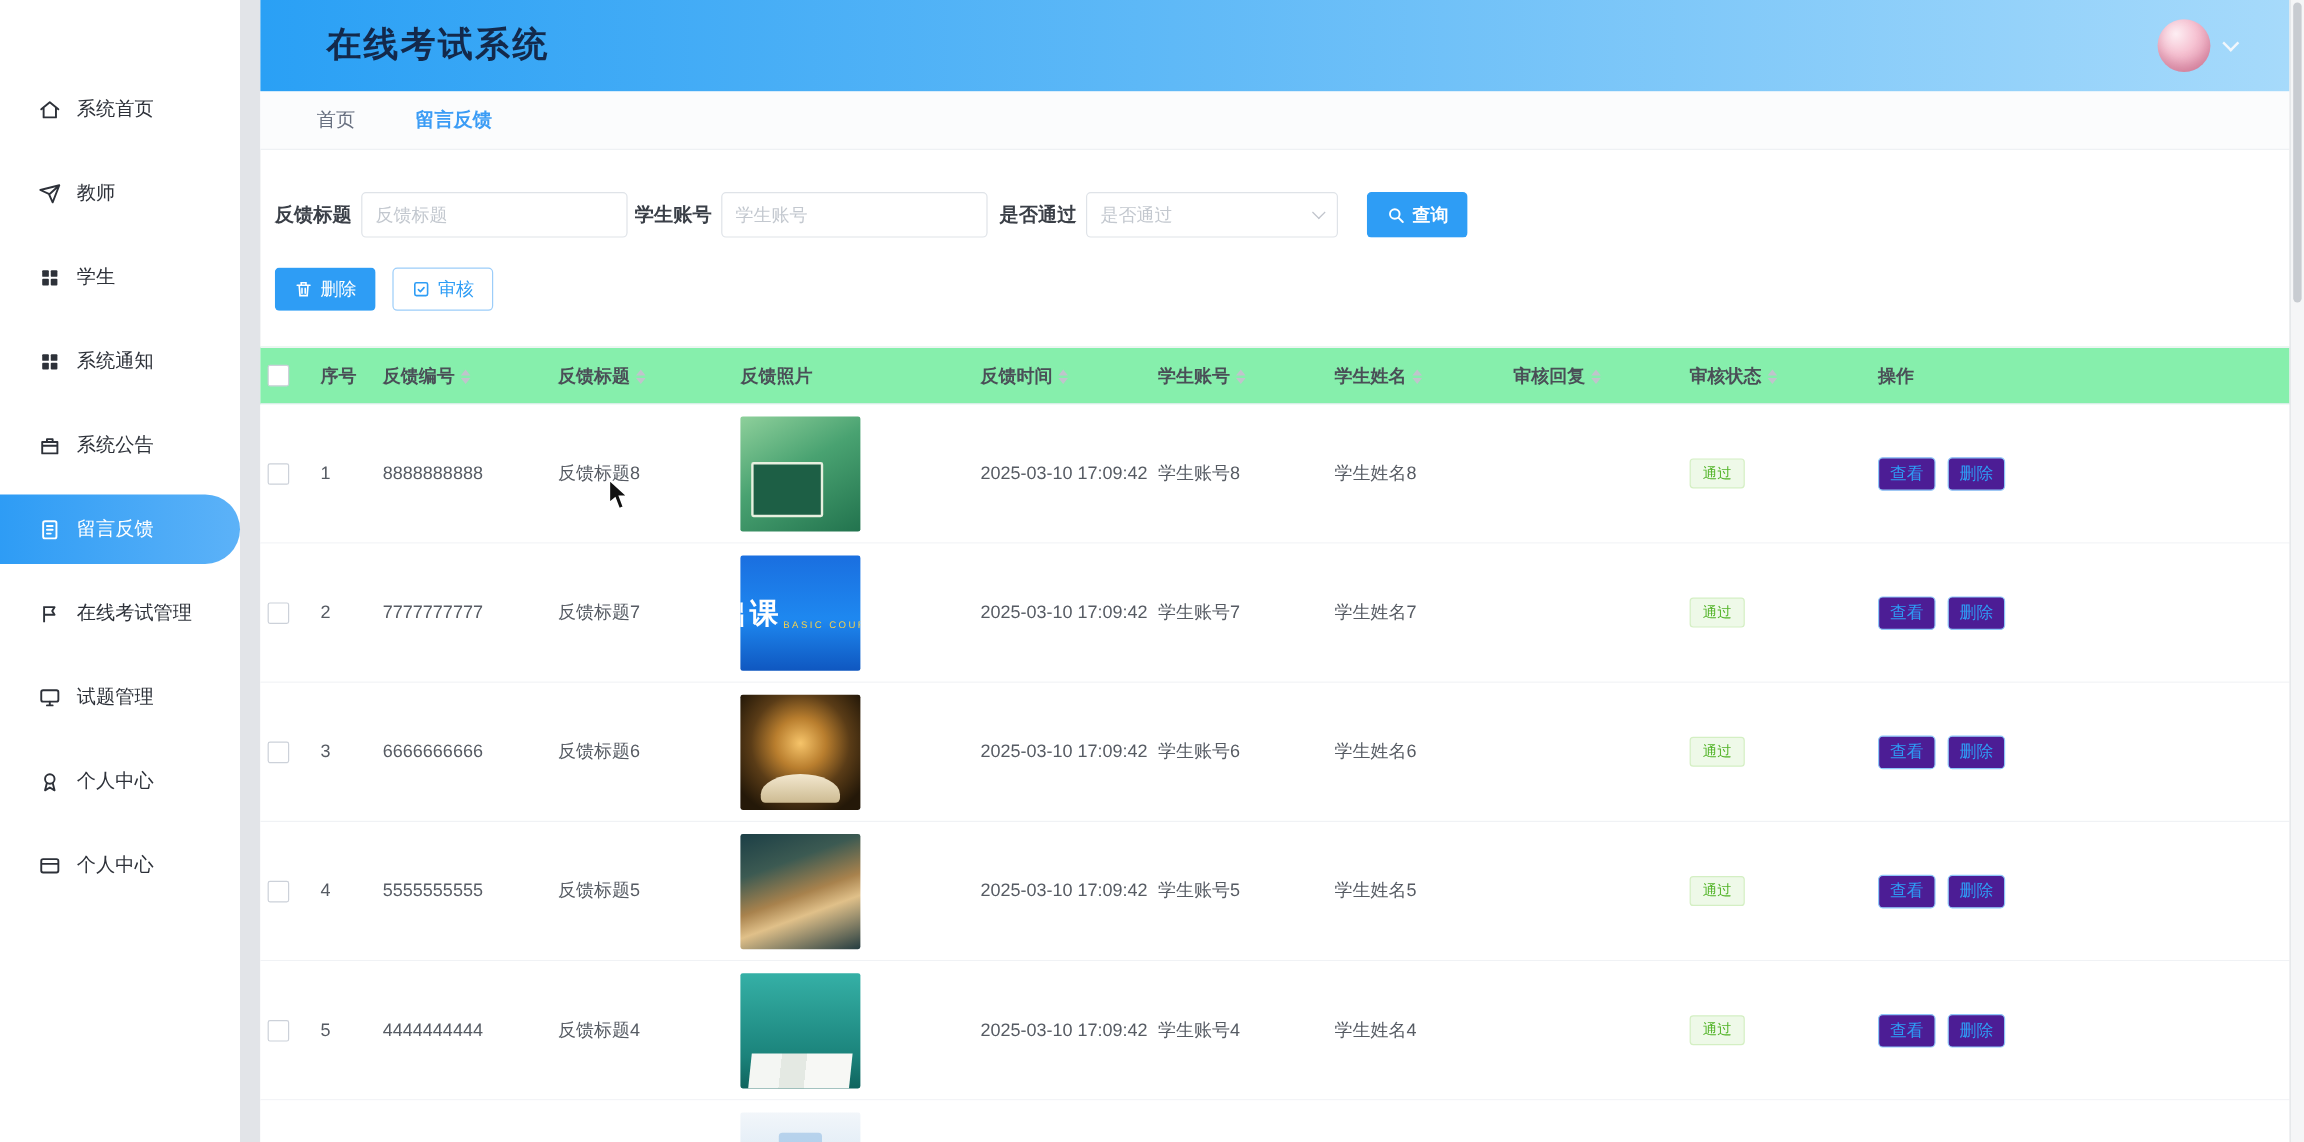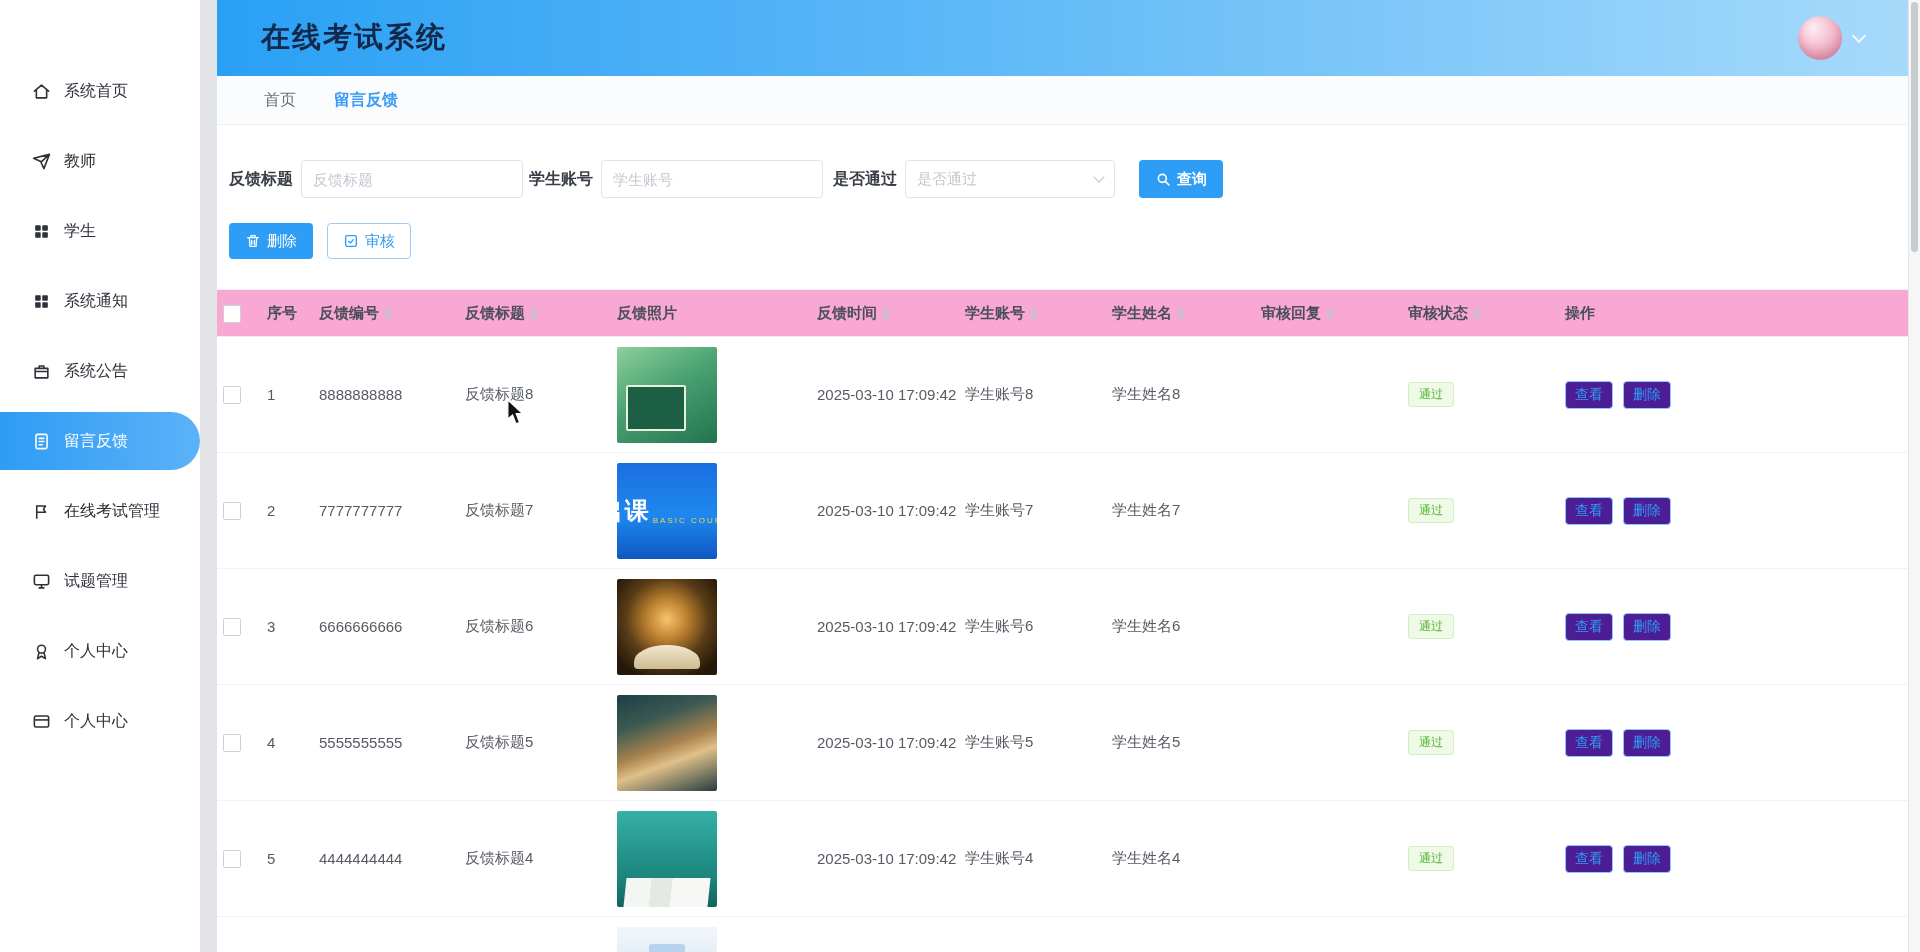--- a/index.html
+++ b/index.html
@@ -18,30 +18,30 @@
   .side-item .ic svg{width:19px;height:19px}
   .side-item.active{background:linear-gradient(90deg,#2e9cf5,#5cb2f8);color:#fff;
     height:58px;margin:6px 0;border-radius:0 29px 29px 0}
   
   .gutter{position:absolute;left:200px;top:0;width:17px;height:952px;background:#e2e4e8}
   .scrollbar{position:absolute;right:0;top:0;width:12px;height:952px;background:#f5f6f7;border-left:1px solid #e3e5e8;z-index:5;box-sizing:border-box}
   .scrollbar .thumb{position:absolute;top:2px;left:2px;width:7px;height:250px;background:#c8ccd1;border-radius:4px}
   
   .main{position:absolute;left:217px;top:0;width:1691px;height:952px;background:#fff}
   .topbar{height:76px;background:linear-gradient(90deg,#2aa0f5 0%,#5fb9f7 45%,#a6dafb 100%);
-    display:flex;align-items:center;padding-left:44px;position:relative}
+    display:flex;align-items:center;padding-left:55px;position:relative}
   .topbar h1{margin:0;font-size:29px;font-weight:bold;color:#13294b;letter-spacing:2px}
   .user{position:absolute;right:44px;top:50%;transform:translateY(-50%);display:flex;align-items:center;gap:12px;cursor:pointer}
   .avatar{width:44px;height:44px;border-radius:50%;
     background:radial-gradient(circle at 35% 28%,#fdeef3 0%,#f6c2d2 40%,#e59cb4 75%,#c77d96 100%);
     box-shadow:inset 0 -6px 10px rgba(180,90,120,.35)}
   .user .caret{width:8px;height:8px;border-right:2px solid #f2f7fc;border-bottom:2px solid #f2f7fc;
     transform:rotate(45deg);margin-top:-4px}
   
-  .breadcrumb{height:48px;display:flex;align-items:center;gap:38px;padding-left:47px;
+  .breadcrumb{height:48px;display:flex;align-items:center;gap:50px;padding-left:47px;
     background:#fbfcfd;border-bottom:1px solid #eef1f4;font-size:16px}
   .breadcrumb a{text-decoration:none;color:#687080;cursor:pointer}
   .breadcrumb a.current{color:#3b9cf5;font-weight:bold}
   
   .filters{display:flex;align-items:center;padding:35px 0 0 12px}
   .filters label{font-size:16px;font-weight:bold;color:#3a3f47;margin-right:8px;white-space:nowrap}
   .filters input{width:198px;height:36px;border:1px solid #dfe3e8;border-radius:4px;
     padding:0 11px;font-size:15px;color:#333;outline:none;font-family:inherit}
   .filters input::placeholder{color:#c3c8cf}
   .filters .lbl2{margin-left:6px}
@@ -58,21 +58,21 @@
   .btn .bic svg{width:16px;height:16px}
   .btn.primary{background:#2e9df5;color:#fff}
   .btn.ghost{background:#fff;color:#2e9df5;border-color:#9ccdf9}
   .search-btn{margin-left:24px}
   
   .toolbar{display:flex;gap:14px;padding-left:12px;margin-top:25px}
   .toolbar .btn{height:36px;font-weight:normal}
   
   .table{margin-top:30px;--cols:40px 52px 146px 152px 200px 148px 147px 149px 147px 157px 1fr}
   .thead,.trow{display:grid;grid-template-columns:var(--cols);align-items:center}
-  .thead{height:46px;background:#f9a8d4;border-top:1px solid #f0f2f5;border-bottom:1px solid #ebeef5;
+  .thead{height:46px;background:#86efac;border-top:1px solid #f0f2f5;border-bottom:1px solid #ebeef5;
     font-weight:bold;color:#4a4f57;font-size:15px}
   .trow{height:115px;border-bottom:1px solid #f0f2f5;font-size:15px;color:#565b63;background:#fff}
   .trow.partial{height:43px;border-bottom:none;align-items:start}
   .cell{padding-left:10px;white-space:nowrap}
   .cell.ck{padding-left:6px}
   .cb{width:16px;height:16px;border:1px solid #ccd1d9;border-radius:2px;background:#fff;display:inline-block;cursor:pointer;vertical-align:middle}
   .sort{display:inline-flex;flex-direction:column;margin-left:5px;vertical-align:middle;cursor:pointer}
   .sort i{width:0;height:0;border-left:4px solid transparent;border-right:4px solid transparent;display:block}
   .sort .up{border-bottom:5px solid #c0c4cc;margin-bottom:2px}
   .sort .down{border-top:5px solid #c0c4cc}

